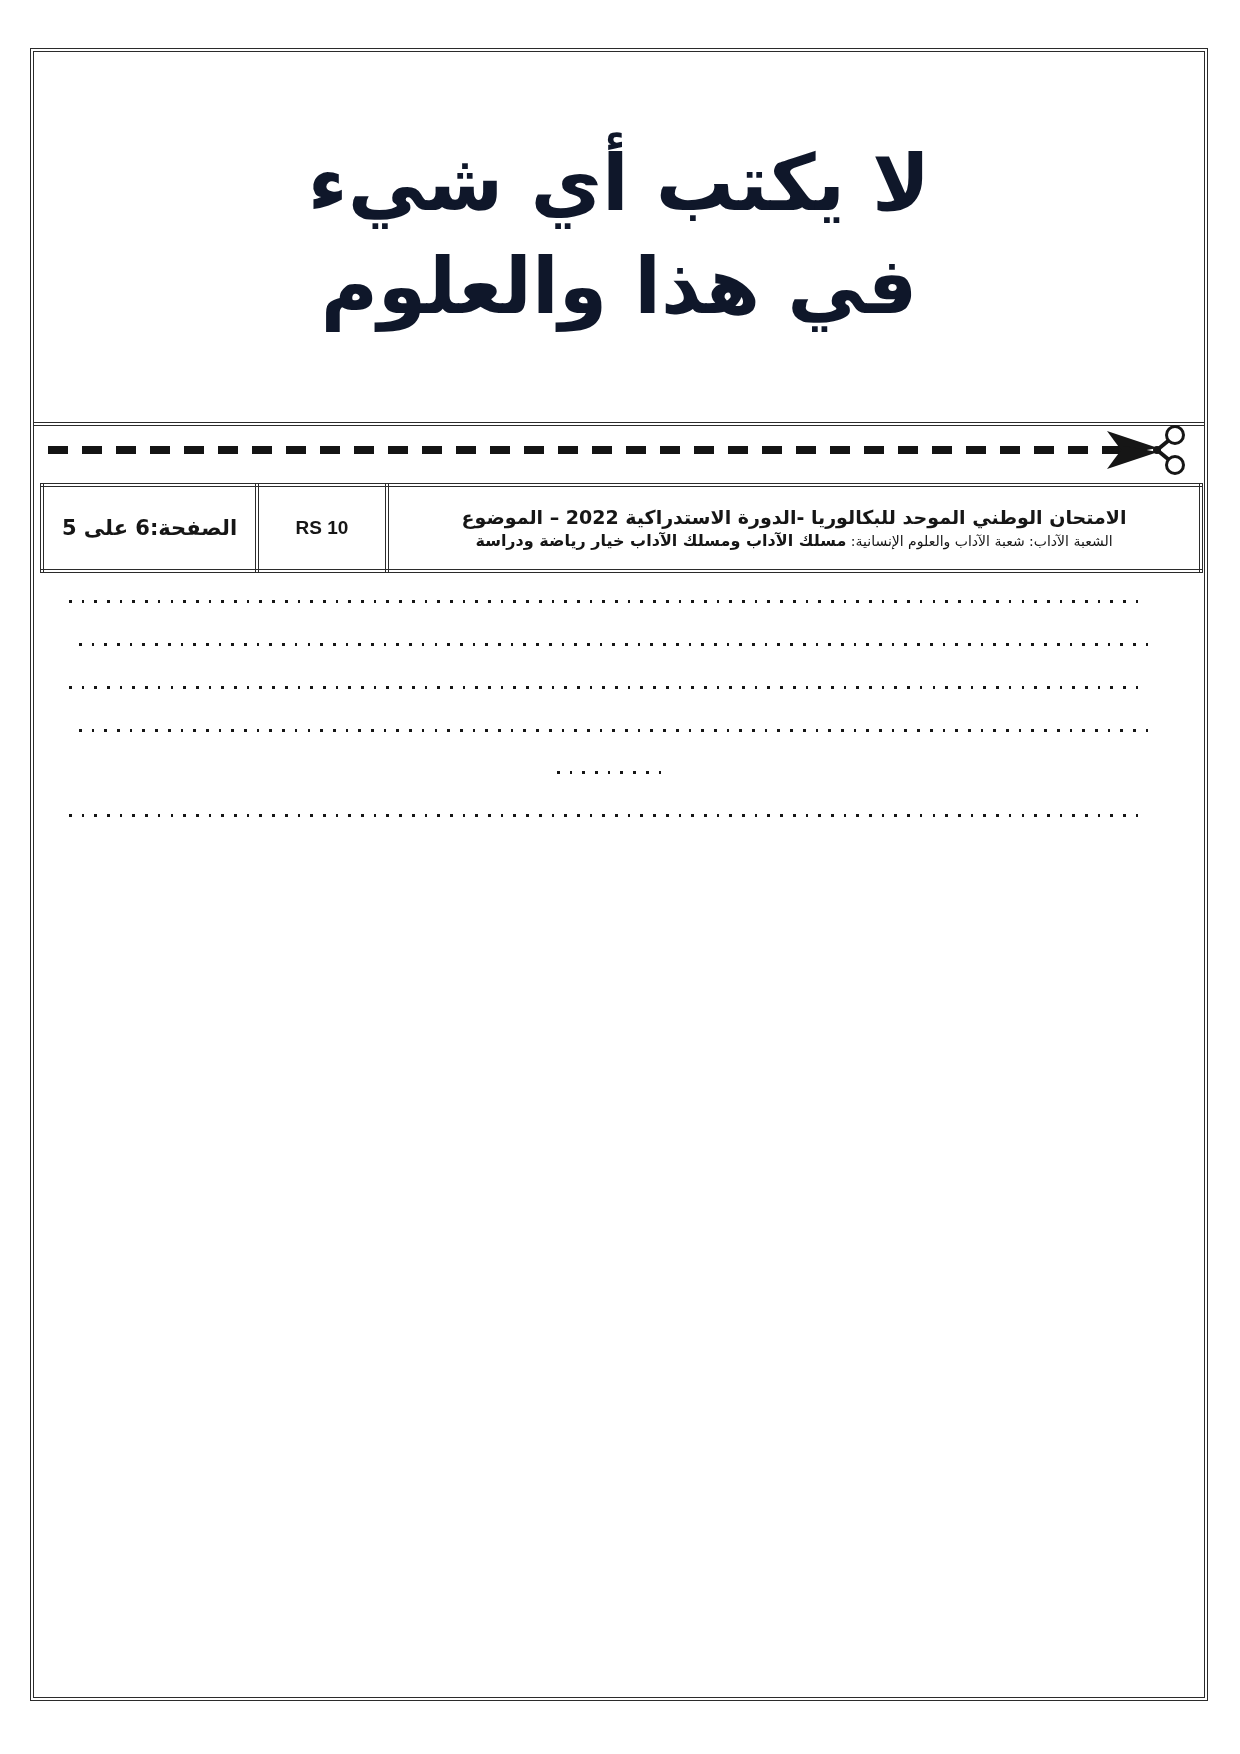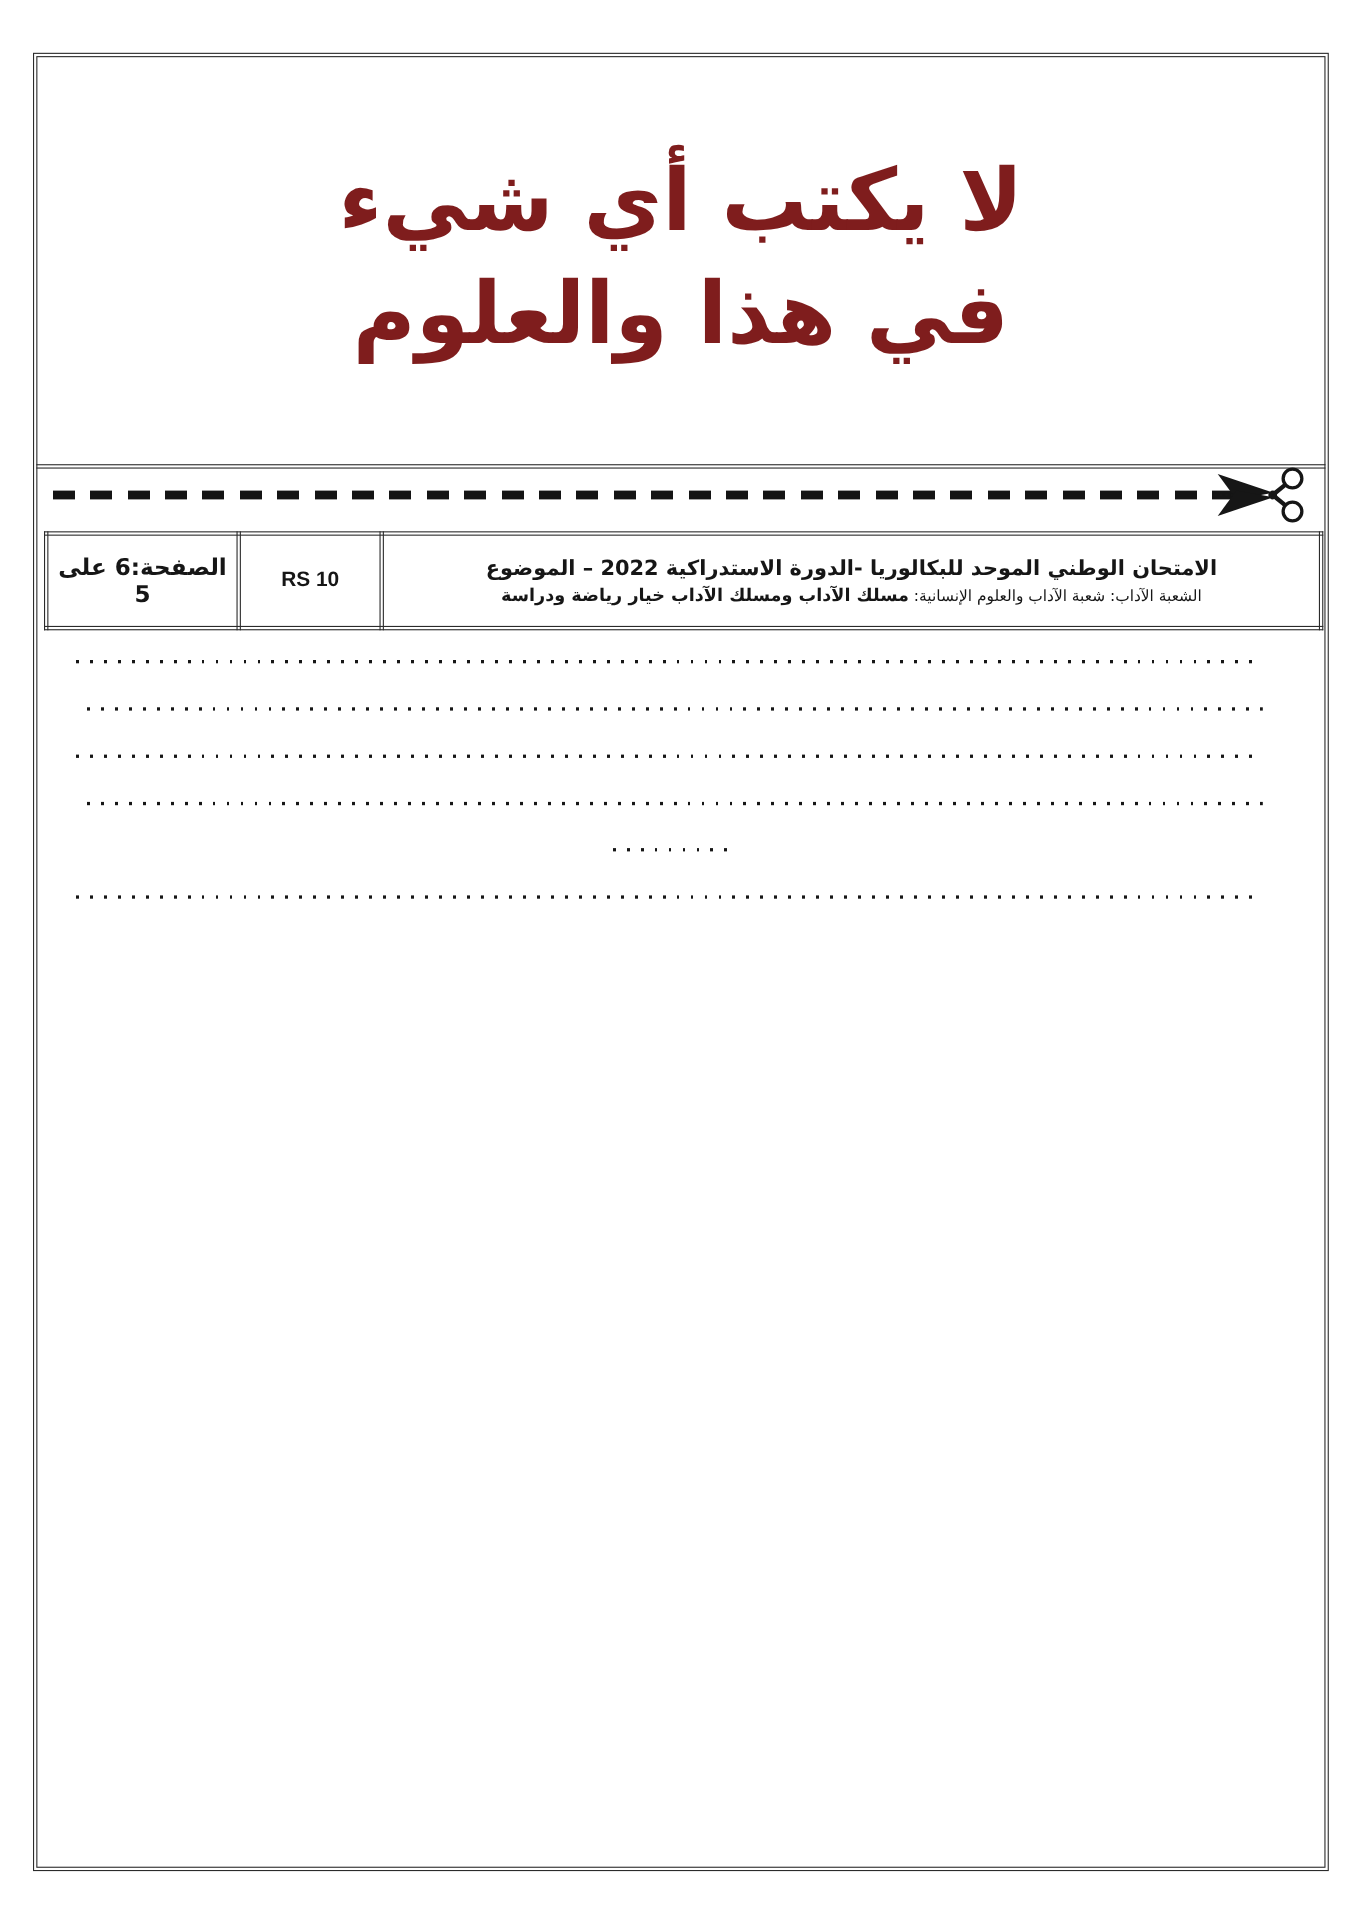--- a/index.html
+++ b/index.html
@@ -33,21 +33,21 @@
     align-items: center;
     justify-content: center;
     text-align: center;
   }
   .no-write-line {
     direction: rtl;
     font-family: "DejaVu Sans", sans-serif;
     font-weight: bold;
     font-size: 78px;
     line-height: 103px;
-    color: #7f1d1d;
+    color: #0f172a;
     white-space: nowrap;
   }
   .top-separator {
     position: absolute;
     left: 33px; top: 422px;
     width: 1172px; height: 0;
     border-top: 4px double #2b2b2b;
   }
   
   .cut-line {
@@ -70,21 +70,21 @@
     table-layout: fixed;
   }
   table.header-table td {
     border: 4px double #2b2b2b;
     height: 86px;
     vertical-align: middle;
     text-align: center;
     background: #ffffff;
   }
   td.cell-page {
-    width: 175px;
+    width: 215px;
     direction: rtl;
     font-weight: bold;
     font-size: 21px;
   }
   td.cell-code {
     width: 130px;
     font-family: Liberation Sans, sans-serif;
     font-weight: bold;
     font-size: 19px;
   }

